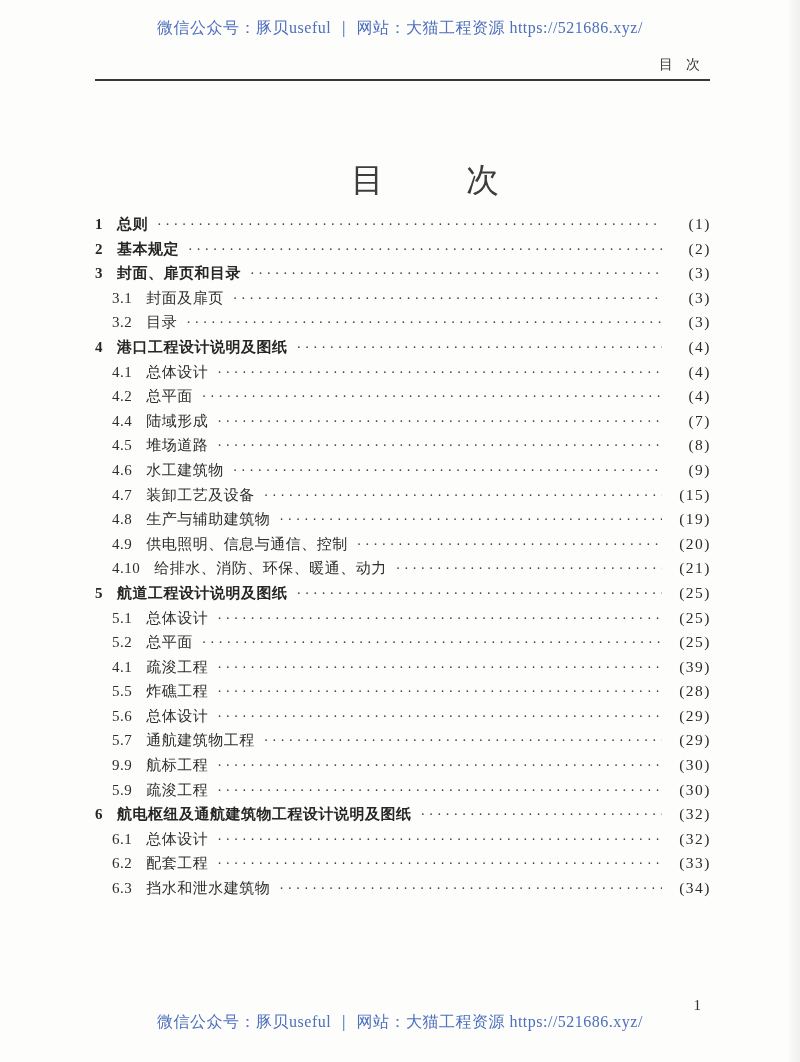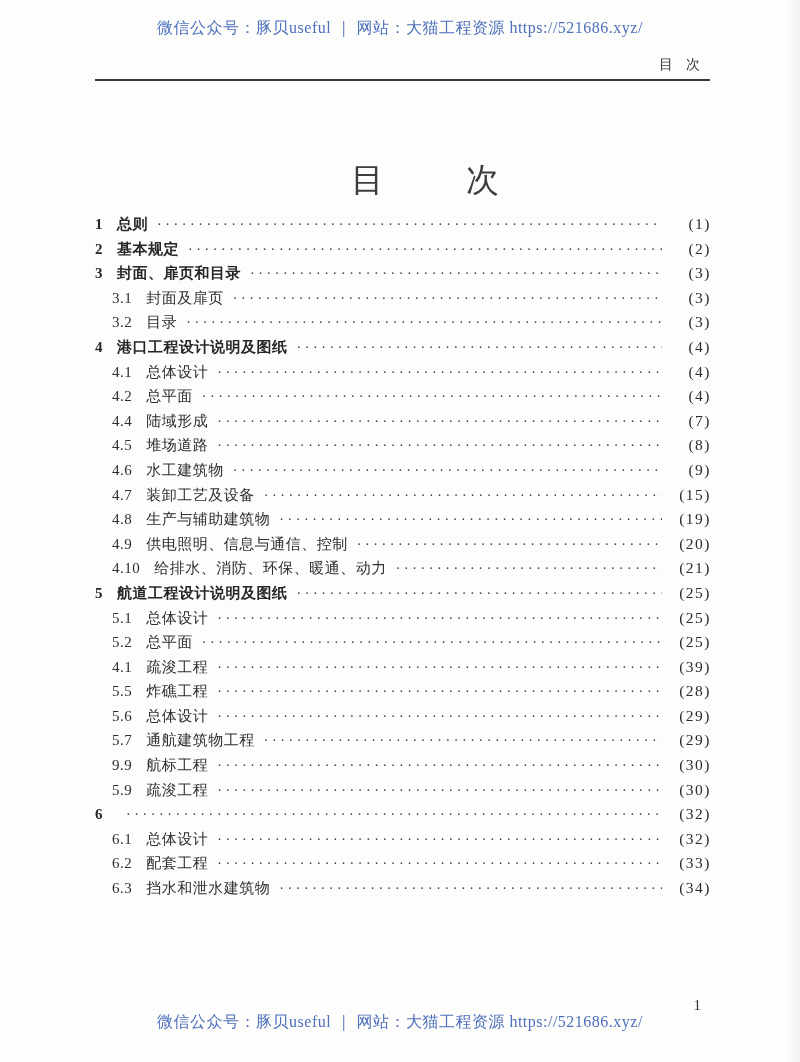--- a/index.html
+++ b/index.html
@@ -277,20 +277,21 @@
     <span class="toc-page">(30)</span>
   </div>
     <div class="toc-row l2">
     <span class="toc-num">5.9</span>
     <span class="toc-label">疏浚工程</span>
     <span class="leader"></span>
     <span class="toc-page">(30)</span>
   </div>
     <div class="toc-row l1">
     <span class="toc-num">6</span>
+    <span class="toc-label">航电枢纽及通航建筑物工程设计说明及图纸</span>
     <span class="leader"></span>
     <span class="toc-page">(32)</span>
   </div>
     <div class="toc-row l2">
     <span class="toc-num">6.1</span>
     <span class="toc-label">总体设计</span>
     <span class="leader"></span>
     <span class="toc-page">(32)</span>
   </div>
     <div class="toc-row l2">

